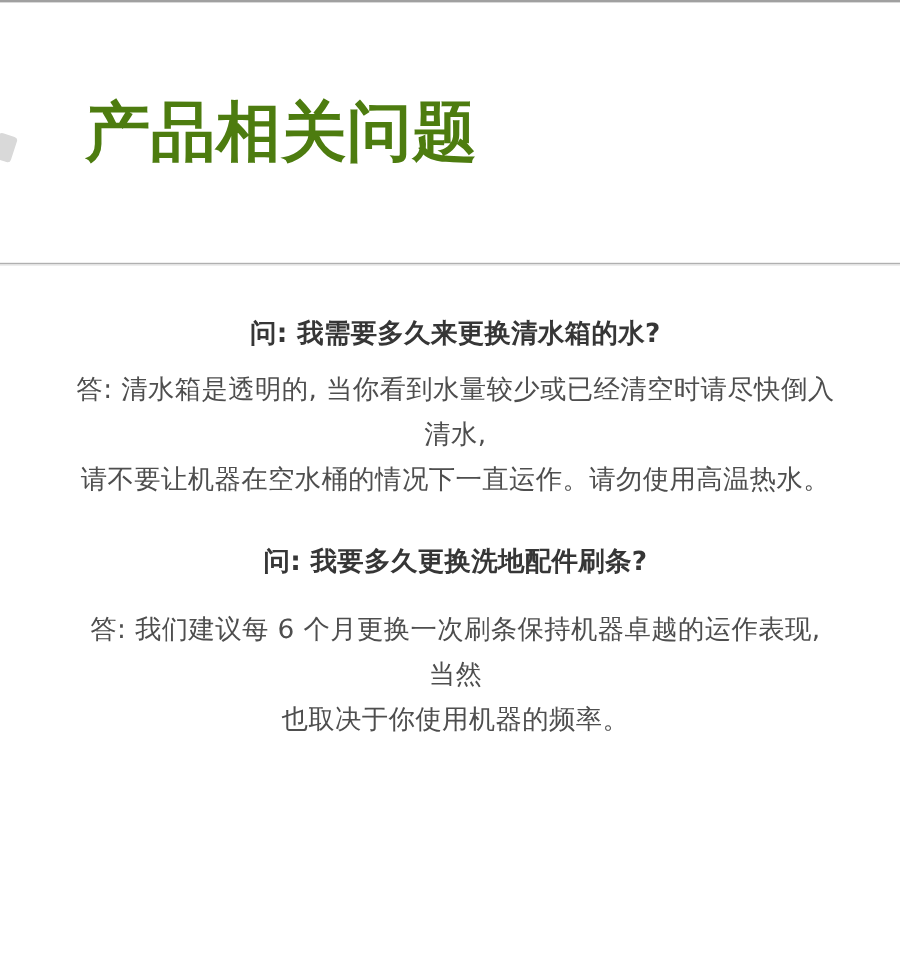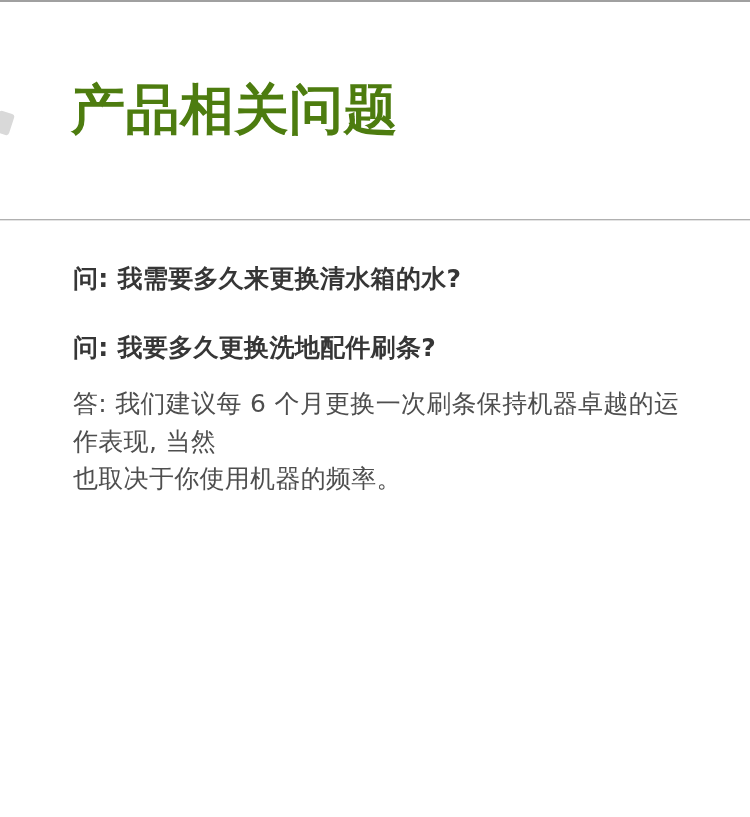--- a/index.html
+++ b/index.html
@@ -43,23 +43,24 @@
     width: 750px;
     height: 2px;
     background: #b0b0b0;
     border-bottom: 1px solid #e3e3e3;
     box-sizing: border-box;
   }
   .faq-list {
     padding: 0 48px 0 57px;
   }
   .faq-item p {
-    margin: 16px;
-    font-size: 25px;
+    margin: 4px;
+    font-size: 22px;
     line-height: 37.5px;
+    text-align: center;
   }
   .faq-question {
     font-weight: 700;
     color: #363636;
     letter-spacing: 0.3px;
   }
   .faq-answer {
     font-weight: 400;
     color: #4e4e4e;
     white-space: pre-line;
@@ -79,20 +80,22 @@
 <div class="edge-artifact"></div>
 
 <h1 class="page-title">产品相关问题</h1>
 
 <div class="section-divider"></div>
 
 <section class="faq-list">
 
   <div class="faq-item item-1">
     <p class="faq-question">问: 我需要多久来更换清水箱的水?</p>
+    <p class="faq-answer">答: 清水箱是透明的, 当你看到水量较少或已经清空时请尽快倒入清水,
+请不要让机器在空水桶的情况下一直运作。请勿使用高温热水。</p>
   </div>
 
 
   <div class="faq-item item-3">
     <p class="faq-question">问: 我要多久更换洗地配件刷条?</p>
     <p class="faq-answer">答: 我们建议每 6 个月更换一次刷条保持机器卓越的运作表现, 当然
 也取决于你使用机器的频率。</p>
   </div>
 
 </section>

